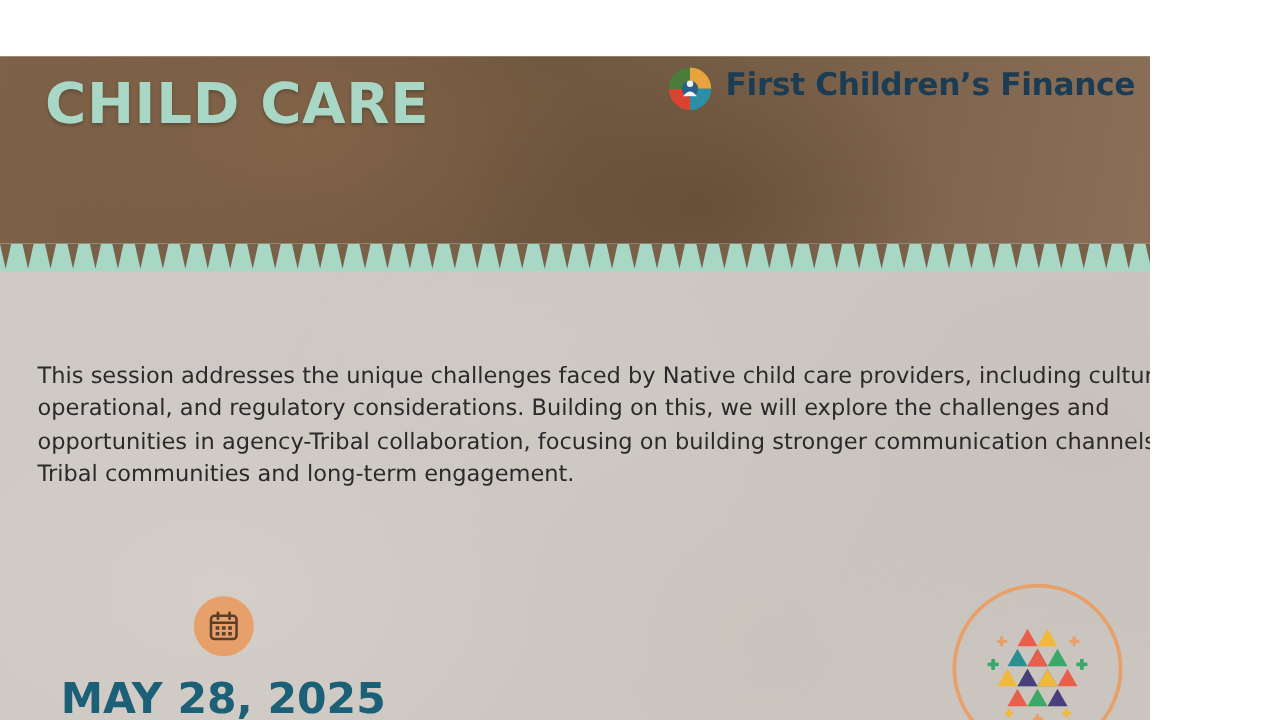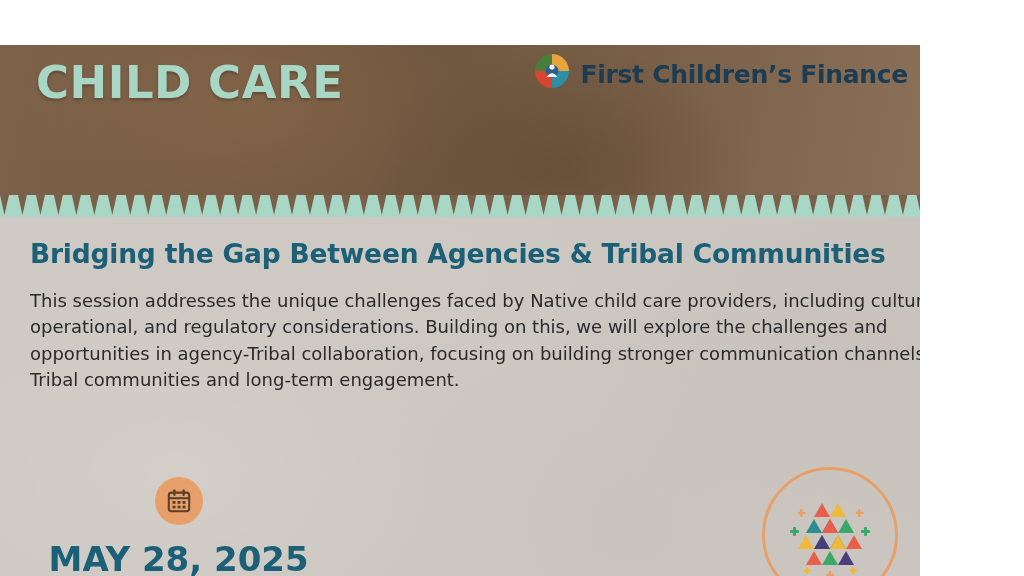--- a/index.html
+++ b/index.html
@@ -55,21 +55,21 @@
   
   .zigzag {
     position: absolute; left: 0; right: 0; top: 150px; height: 22px;
     background: #a9d7c6;
   }
   .zigzag svg { display: block; width: 100%; height: 22px; }
 
   
   .logo-fcf {
     position: absolute; right: 12px; top: 8px;
-    display: flex; align-items: flex-end; gap: 10px;
+    display: flex; align-items: flex-start; gap: 10px;
   }
   .fcf-mark { width: 36px; height: 36px; }
   .fcf-text {
     color: #1b3c52; font-weight: 800; font-size: 25px;
     font-family: "DejaVu Sans", sans-serif; letter-spacing: -0.3px;
     white-space: nowrap;
   }
   .logo-odelc {
     position: absolute; right: 14px; top: 56px;
     display: flex; align-items: center; gap: 8px;
@@ -201,21 +201,20 @@
           <polygon points="920,0 930,0 925,20"></polygon>
           <polygon points="940,0 950,0 945,20"></polygon>
         <polygon points="960,0 970,0 965,20"></polygon>
           <polygon points="980,0 990,0 985,20"></polygon>
           <polygon points="1000,0 1010,0 1005,20"></polygon>
         <polygon points="1020,0 1030,0 1025,20"></polygon>
       </g>
     </svg>
   </div>
 
-  <div class="subtitle">Bridging the Gap Between Agencies &amp; Tribal Communities</div>
 
   <div class="paragraph">This session addresses the unique challenges faced by Native child care providers, including cultural, operational, and regulatory considerations. Building on this, we will explore the challenges and opportunities in agency-Tribal collaboration, focusing on building stronger communication channels with Tribal communities and long-term engagement.</div>
 
   <div class="meta">
     <div class="meta-row">
       <span class="meta-icon">
         <svg viewBox="0 0 28 28" width="26" height="26">
           <rect x="3" y="5" width="22" height="20" rx="3" fill="none" stroke="#5a3f2a" stroke-width="2.2"></rect>
           <line x1="3" y1="11" x2="25" y2="11" stroke="#5a3f2a" stroke-width="2.2"></line>
           <line x1="9" y1="2.5" x2="9" y2="7.5" stroke="#5a3f2a" stroke-width="2.4" stroke-linecap="round"></line>

